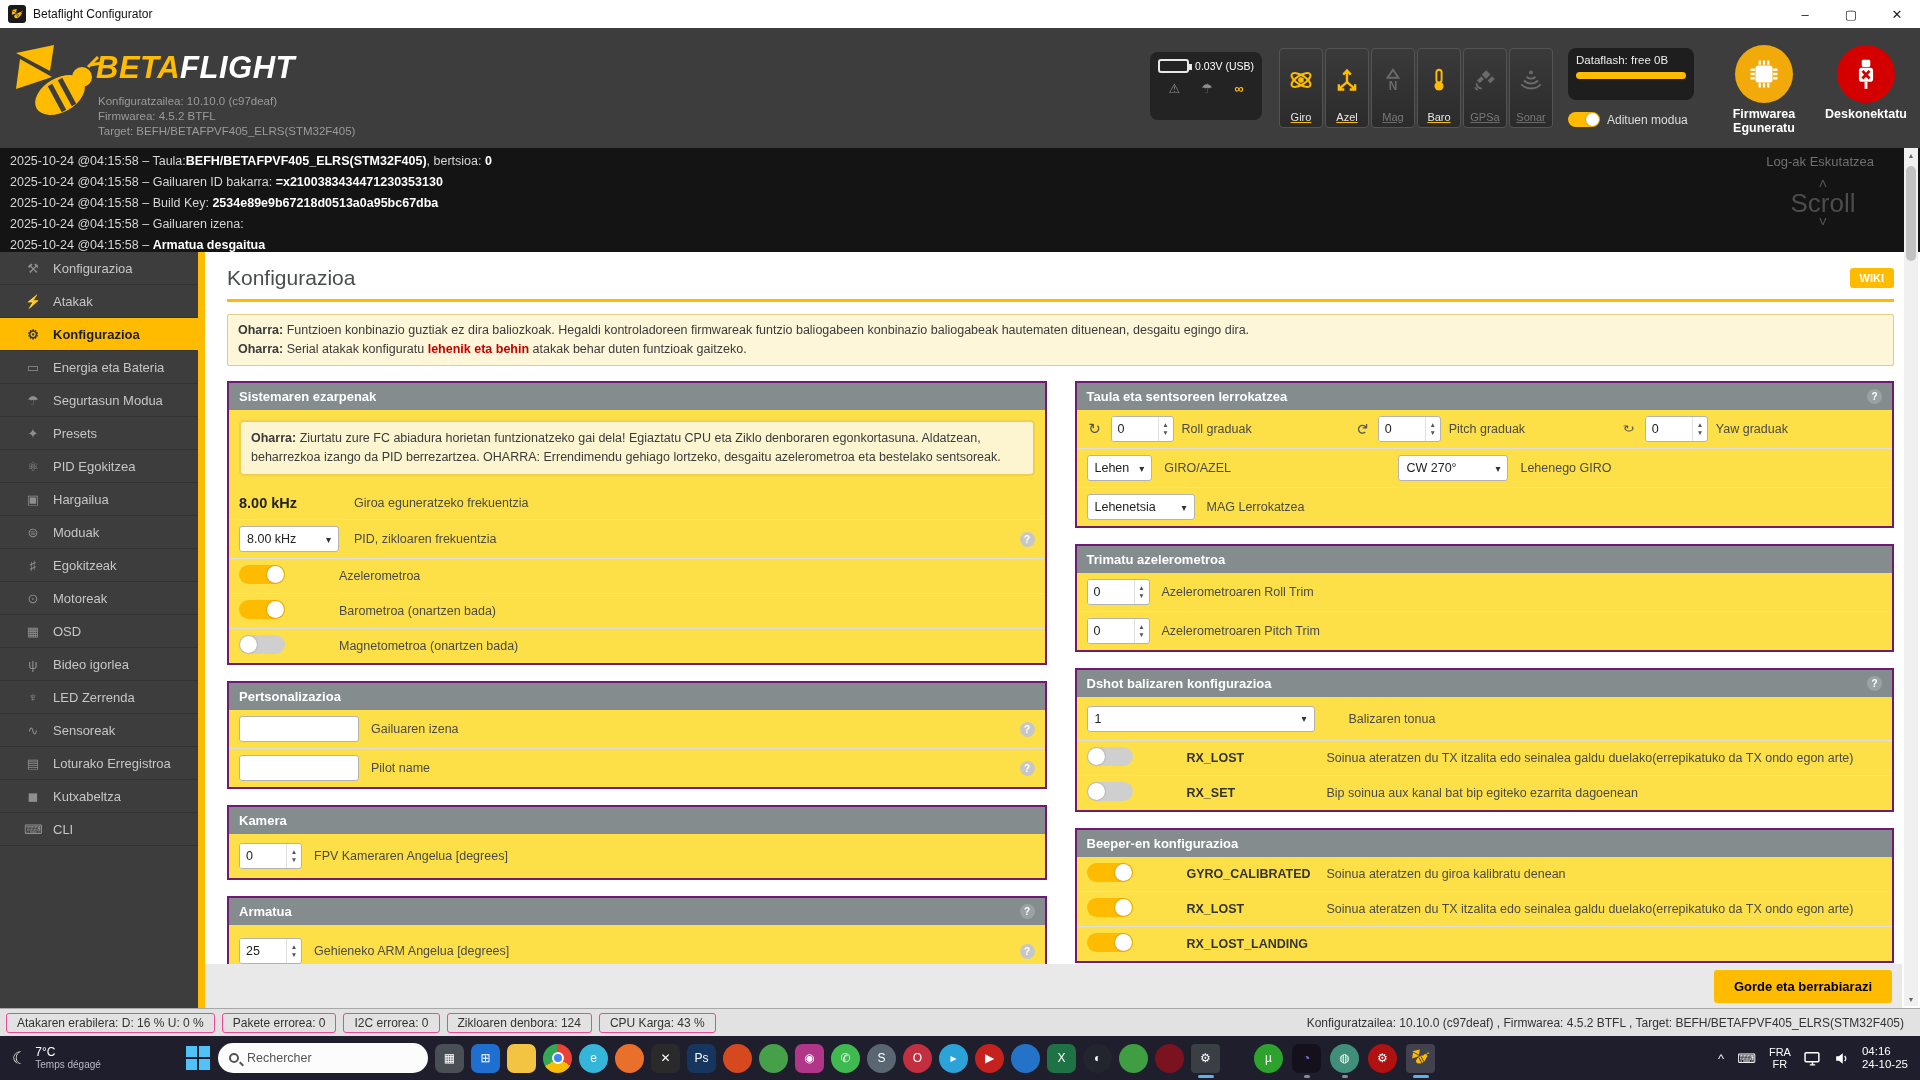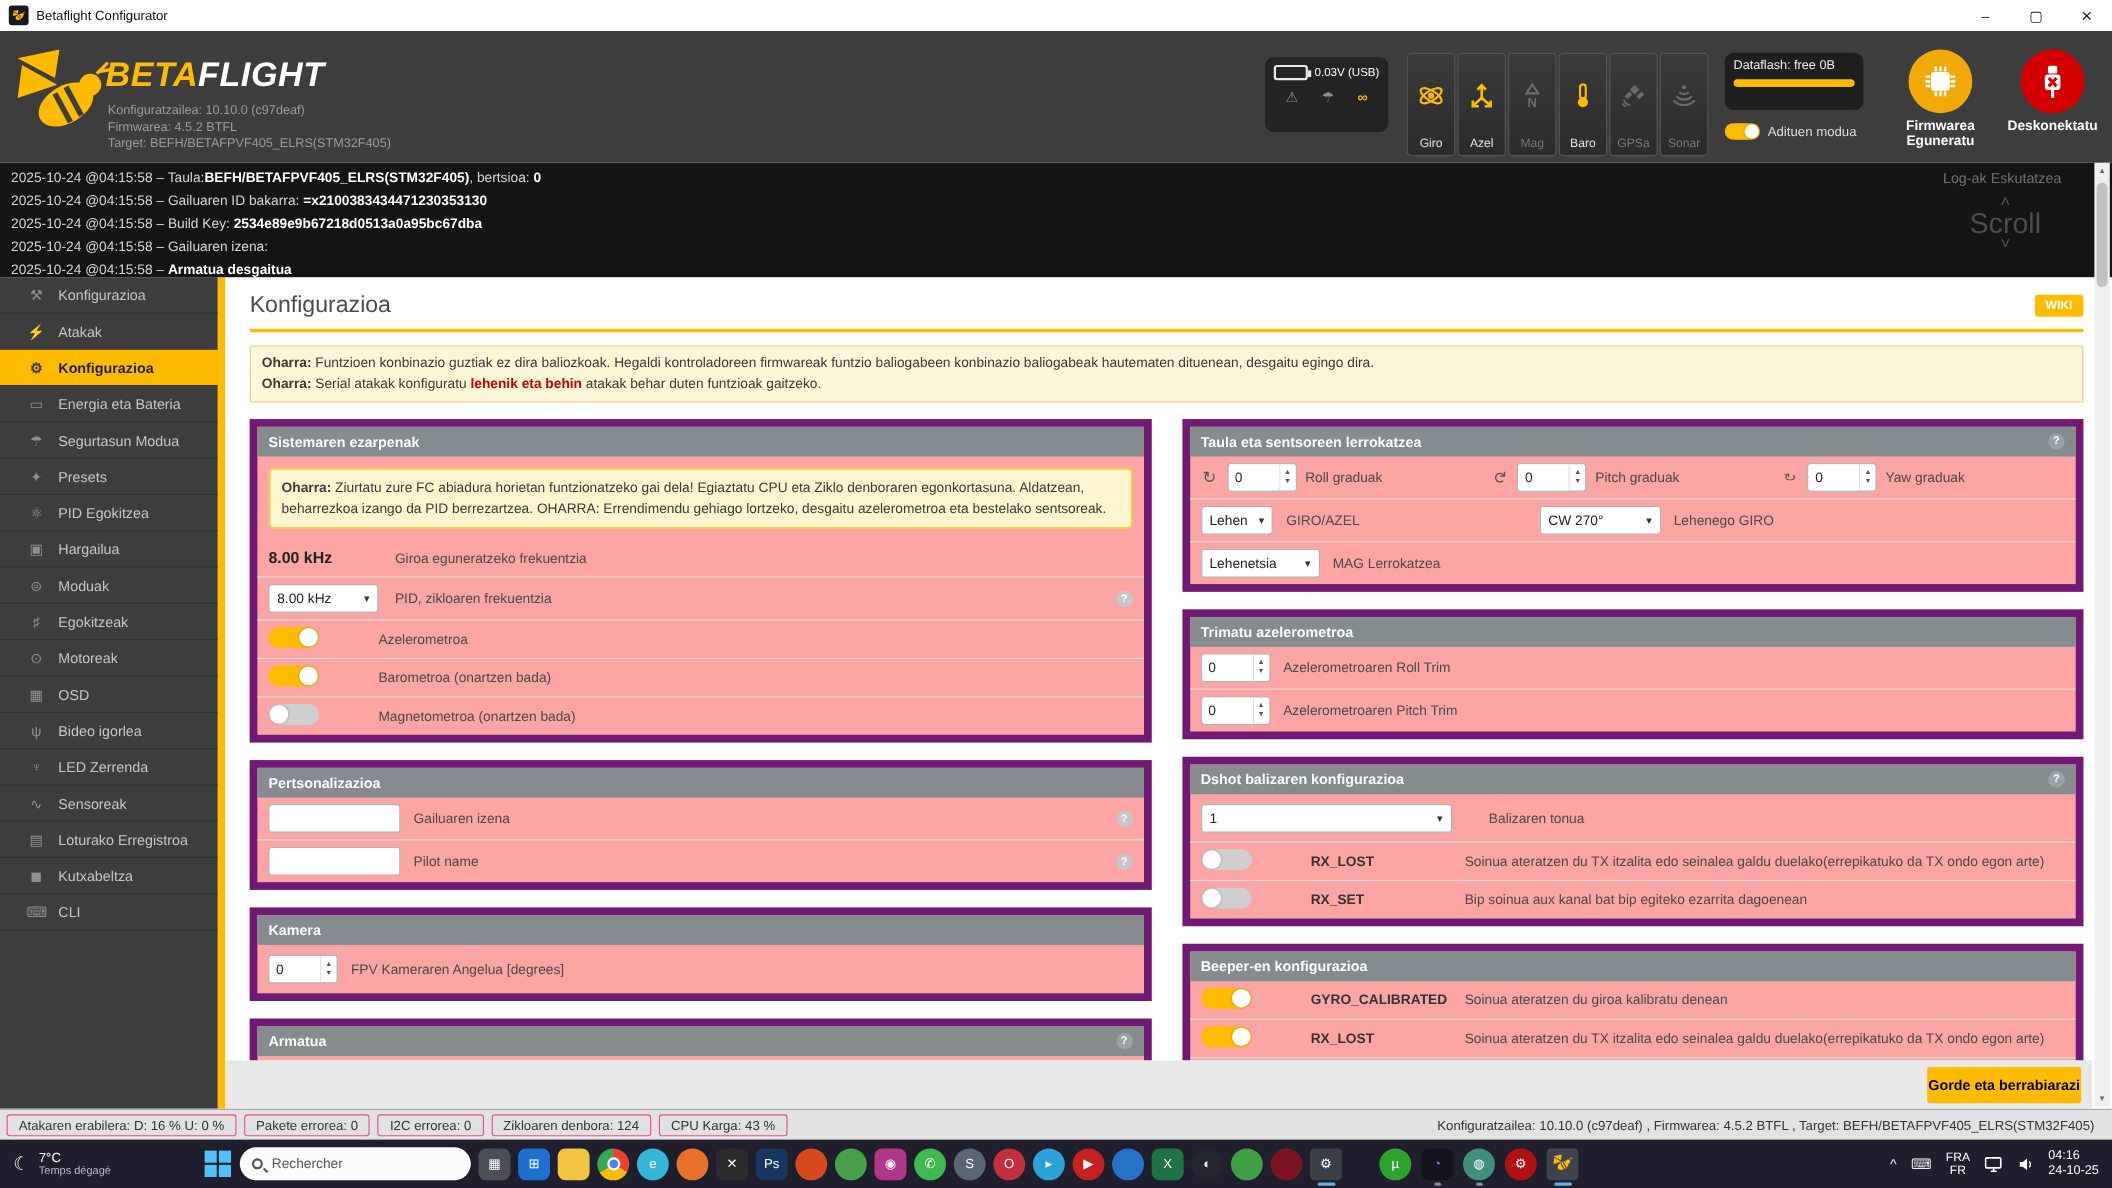--- a/index.html
+++ b/index.html
@@ -20,21 +20,21 @@
   .brand .y { color:#ffbb00; }
   .brand-sub { position:absolute; left:98px; top:66px; font-size:11.5px; color:#9b9b9b; line-height:15px; }
   .battbox { position:absolute; left:1150px; top:24px; width:112px; height:68px; background:#232323; border-radius:8px; padding:7px 8px 4px 8px; }
   .battrow { display:flex; align-items:center; gap:6px; }
   .batt { width:32px; height:14px; border:2px solid #e8e8e8; border-radius:3px; position:relative; }
   .batt:after { content:""; position:absolute; right:-5px; top:3px; width:3px; height:6px; background:#e8e8e8; }
   .battv { color:#fff; font-size:10.5px; white-space:nowrap; }
   .battrow2 { display:flex; justify-content:space-around; margin-top:8px; font-size:13px; color:#8d8d8d; }
   .battrow2 .link { color:#ffbb00; font-weight:700; }
   .senstiles { position:absolute; left:1279px; top:20px; display:flex; gap:2px; }
-  .tile { width:44px; height:94px; border:1px solid #535353; border-radius:4px; background:linear-gradient(#3a3a3a,#2b2b2b); display:flex; flex-direction:column; align-items:center; justify-content:flex-end; padding-bottom:4px; }
+  .tile { width:44px; height:80px; border:1px solid #535353; border-radius:4px; background:linear-gradient(#3a3a3a,#2b2b2b); display:flex; flex-direction:column; align-items:center; justify-content:flex-end; padding-bottom:4px;text-decoration:underline; }
   .tile .tico { flex:1; display:flex; align-items:center; justify-content:center; }
   .tile .tlab { font-size:11px; }
   .tile.on  { color:#ffbb00; } .tile.on .tlab { color:#e6e6e6; }
   .tile.off { color:#6a6a6a; } .tile.off .tlab { color:#787878; }
   .dataflash { position:absolute; left:1568px; top:20px; width:126px; height:52px; background:#1e1e1e; border-radius:8px; padding:6px 8px 0 8px; }
   .dataflash .dtext { color:#eee; font-size:11.5px; }
   .dataflash .dbar { margin-top:6px; height:7px; border-radius:4px; background:#ffbb00; }
   .expert { position:absolute; left:1568px; top:84px; display:flex; align-items:center; gap:7px; }
   .expert .elab { color:#ddd; font-size:12px; }
   .bigbtn { position:absolute; top:17px; width:96px; text-align:center; }
@@ -65,21 +65,21 @@
 
   .pagehead { display:flex; justify-content:space-between; align-items:center; }
   .pagehead h1 { font-size:21px; font-weight:400; color:#4a4d4c; }
   .wiki { background:#ffbb00; color:#fff; border:none; font-size:11px; font-weight:700; padding:4px 10px; border-radius:3px; }
   .rule { height:3px; background:#ffbb00; margin-top:9px; }
   .pagenote { margin-top:12px; background:#fdf6d8; border:1px solid #e0cd7e; border-radius:2px; padding:6px 10px; font-size:12.5px; color:#3a3a3a; line-height:19px; }
   .pagenote .em { color:#c40000; font-weight:700; }
   .cols { display:flex; gap:28px; margin-top:15px; align-items:flex-start; }
   .col { flex:1; min-width:0; }
 
-  .panel { border:7px solid #701a75; background:#fca5a5; margin-bottom:16px; }
+  .panel { border:2px solid #701a75; background:#fde047; margin-bottom:16px; }
   .phead { background:#848c8e; color:#fff; font-weight:700; font-size:13px; padding:6px 10px; display:flex; justify-content:space-between; align-items:center; }
   .row { display:flex; align-items:center; padding:6px 10px; border-bottom:1px solid #dedede; min-height:34px; font-size:12.5px; color:#4a4a4a; position:relative; }
   .panel .row:last-child { border-bottom:none; }
   .q { width:15px; height:15px; border-radius:50%; background:#c7c7c7; color:#fff; font-size:10px; font-weight:700; display:flex; align-items:center; justify-content:center; flex:none; }
   .q.abs { position:absolute; right:10px; top:50%; margin-top:-7px; }
   .qh { width:15px; height:15px; border-radius:50%; background:#9aa2a4; color:#fff; font-size:10px; font-weight:700; display:flex; align-items:center; justify-content:center; }
   .panelnote { margin:10px; border:2px solid #efce50; background:#fdf5d0; border-radius:5px; padding:7px 10px; font-size:12.5px; color:#3a3a3a; line-height:19px; }
   .valcol { width:115px; flex:none; font-weight:700; font-size:14.5px; color:#222; }
   .tcol { width:100px; flex:none; }
   .toggle { width:46px; height:19px; border-radius:10px; position:relative; display:inline-block; }
@@ -93,21 +93,21 @@
   .sel .chv { font-size:10px; color:#333; }
   .txt { height:26px; width:120px; border:1px solid #b3b3b3; border-radius:3px; background:#fff; padding:0 6px; font-size:12.5px; font-family:inherit; }
   .rlabel { margin-left:12px; }
   .namecol { width:140px; flex:none; font-weight:700; color:#333; font-size:12.5px; }
   .desccol { flex:1; color:#4a4a4a; line-height:17px; }
   .aligngrp { flex:1; display:flex; align-items:center; gap:8px; min-width:0; }
   .roticon { color:#555; font-size:15px; width:16px; text-align:center; flex:none; }
   .cut { max-height:176px; overflow:hidden; }
 
   .savebar { position:absolute; left:0; right:18px; bottom:0; height:44px; background:#e9e9e9; display:flex; align-items:center; justify-content:flex-end; padding-right:10px; }
-  .savebtn { background:#ffbb00; border:none; color:#000; font-weight:700; font-size:13px; font-family:inherit; padding:9px 1px; border-radius:3px; }
+  .savebtn { background:#ffbb00; border:none; color:#000; font-weight:700; font-size:13px; font-family:inherit; padding:9px 20px; border-radius:3px; }
 
   .vscroll { position:absolute; right:2px; top:148px; bottom:74px; width:14px; background:#f0f0f0; z-index:40; }
   .vscroll .sarr { position:absolute; left:0; width:14px; height:14px; display:flex; align-items:center; justify-content:center; font-size:7px; color:#666; }
   .vscroll .thumb { position:absolute; left:2px; top:18px; width:10px; height:95px; background:#c2c2c2; border-radius:5px; }
 
   
   .statusbar { position:absolute; left:0; right:0; bottom:44px; height:28px; background:#e2e2e2; border-top:1px solid #a8a8a8; display:flex; align-items:center; gap:7px; padding:0 6px; font-size:12px; color:#333; }
   .sbox { border:1px solid #ec4899; border-radius:3px; padding:2px 10px; white-space:nowrap; }
   .sright { margin-left:auto; padding-right:10px; white-space:nowrap; }
 

